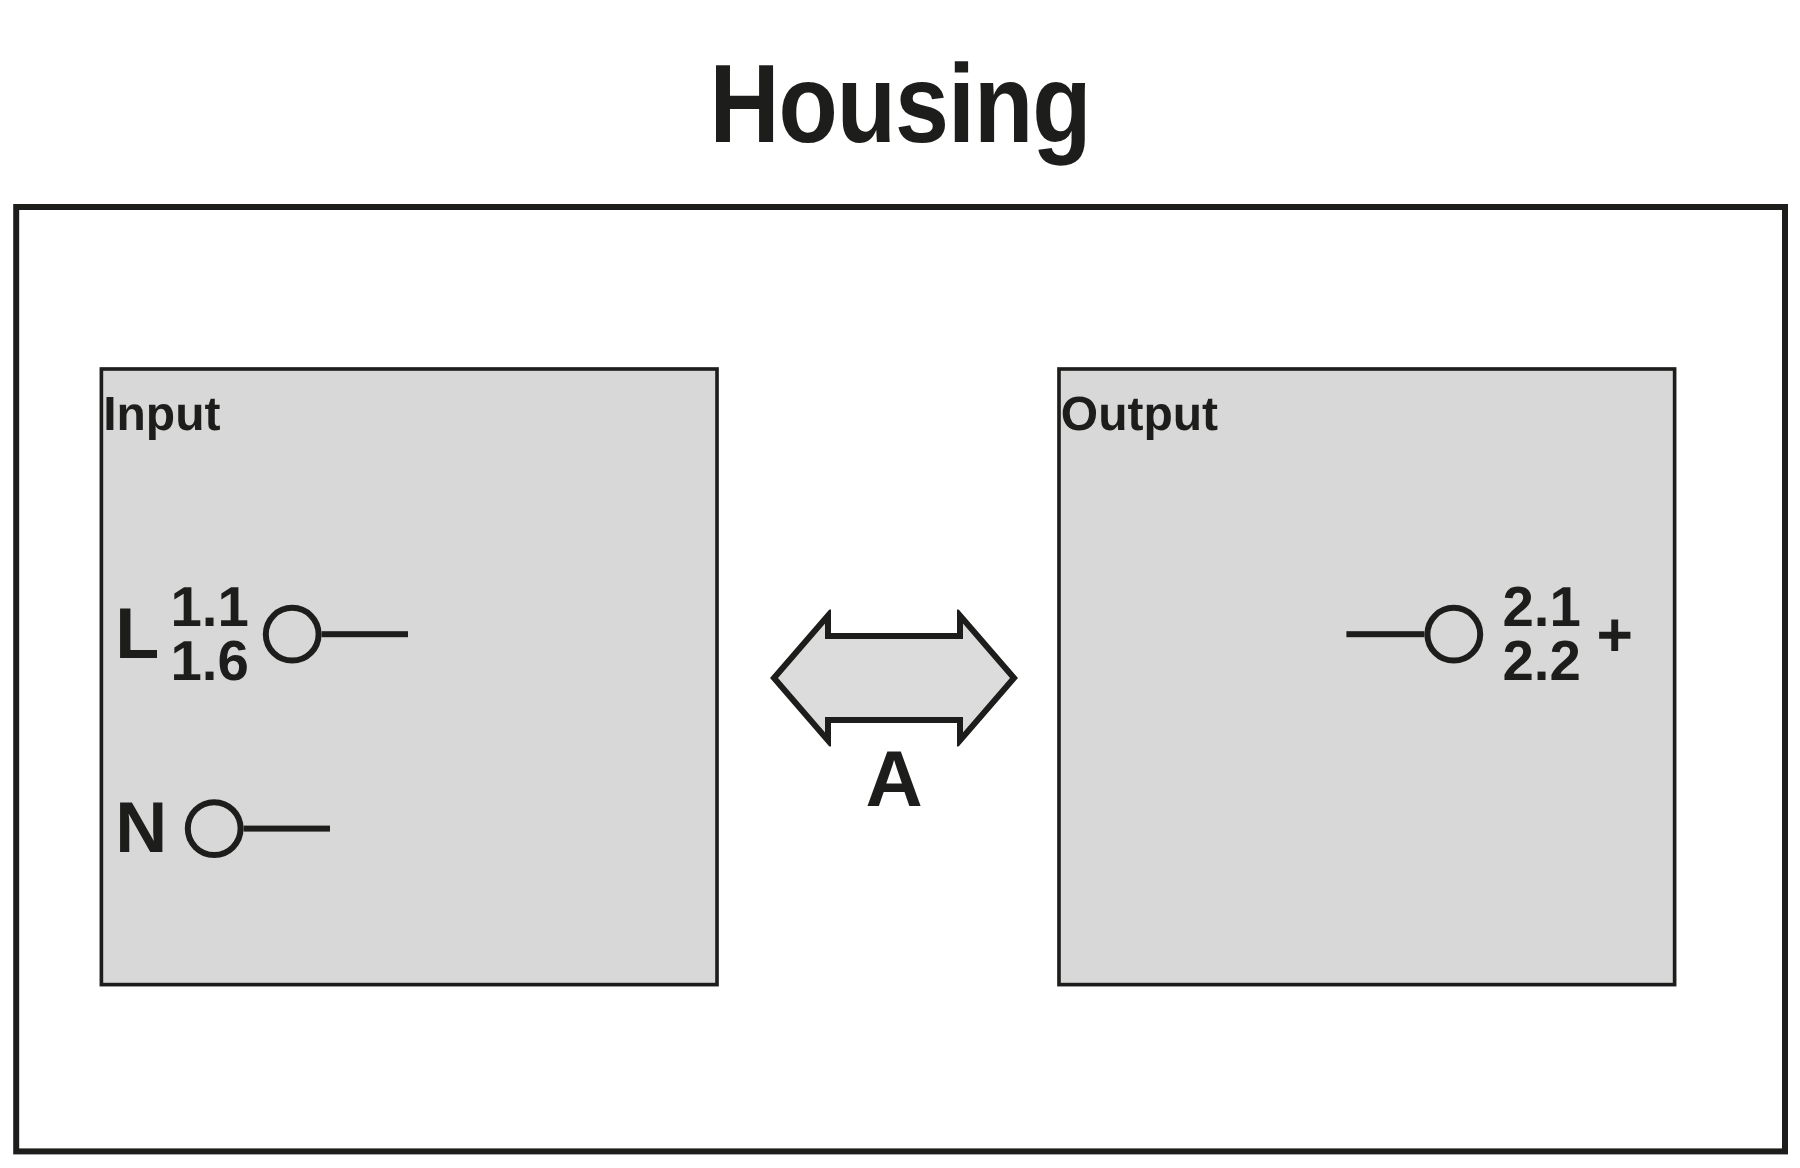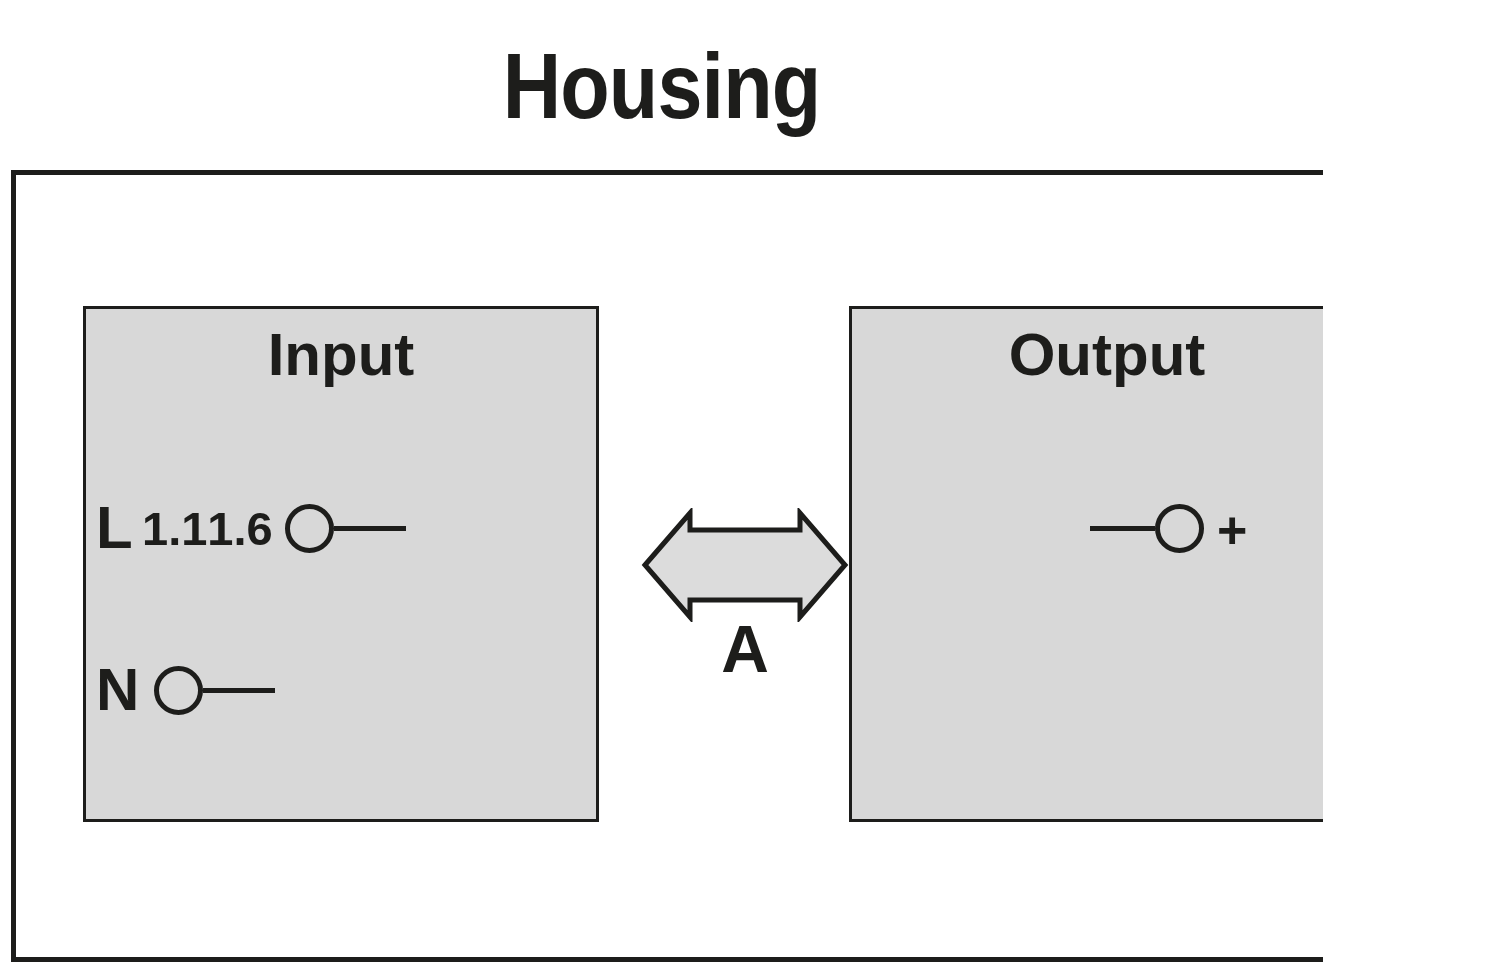--- a/index.html
+++ b/index.html
@@ -5,21 +5,21 @@
   :root{
     --stroke:#1d1d1b;
     --panel-fill:#d8d8d8;
     --arrow-fill:#dcdcdc;
     --background:#ffffff;
   }
   *{box-sizing:border-box;}
   html,body{margin:0;padding:0;background:#fff;}
   .canvas{
     position:relative;
-    width:1323px;height:973px;
+    width:1500px;height:973px;
     background:var(--background);
     font-family:"Liberation Sans", sans-serif;
     color:var(--stroke);
     overflow:hidden;
   }
   .title{
     position:absolute;
     top:40px;left:0;width:100%;
     text-align:center;
     font-size:93px;
@@ -37,25 +37,24 @@
     background:transparent;
   }
   .panel{
     position:absolute;
     top:306px;
     width:516px;height:516px;
     background:var(--panel-fill);
     border:3px solid var(--stroke);
   }
   .panel.input{left:83px;}
-  .panel.output{left:849px;}
+  .panel.output{left:881px;}
   .panel-title{
     margin-top:16px;
-    text-align:center;
-    font-size:60px;
+    font-size:40px;
     font-weight:bold;
     line-height:1;
   }
   .trow{
     position:absolute;
     display:flex;
     align-items:center;
     height:90px;
   }
   .trow.r1{top:174px;}
@@ -63,21 +62,21 @@
   .trow.in{left:10px;}
   .trow.out{left:238px;}
   .letter{
     width:46px;
     font-size:60px;
     font-weight:bold;
     line-height:1;
   }
   .nums{
     display:flex;
-    flex-direction:row;
+    flex-direction:column;
     font-size:47px;
     font-weight:bold;
     line-height:45px;
   }
   .trow.in .nums{margin-left:0;}
   .trow.out .nums{margin-left:16px;}
   .contact{
     width:49px;height:49px;
     border:5px solid var(--stroke);
     border-radius:50%;
@@ -142,20 +141,24 @@
       <span class="wire"></span>
     </div>
   </section>
 
   <section class="panel output">
     <div class="panel-title">Output</div>
 
     <div class="trow out r1">
       <span class="wire"></span>
       <span class="contact"></span>
+      <span class="nums">
+        <span class="num">2.1</span>
+        <span class="num">2.2</span>
+      </span>
       <span class="sign">+</span>
     </div>
 
   </section>
 
   <svg class="arrow-svg" viewBox="0 0 210 114" xmlns="http://www.w3.org/2000/svg" aria-hidden="true">
     <polygon points="5,57 50,5 50,22 160,22 160,5 205,57 160,109 160,92 50,92 50,109" fill="var(--arrow-fill)" stroke="var(--stroke)" stroke-width="5" stroke-linejoin="miter"></polygon>
   </svg>
 
   <div class="arrow-label">A</div>

